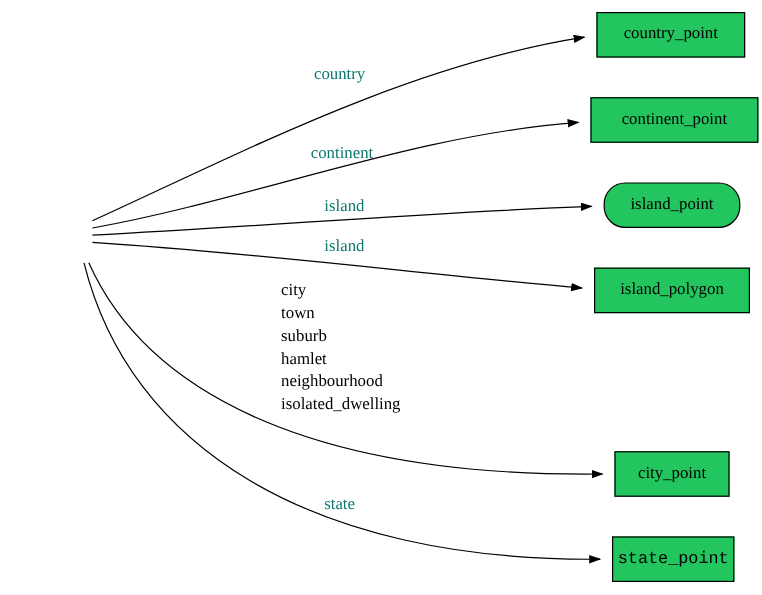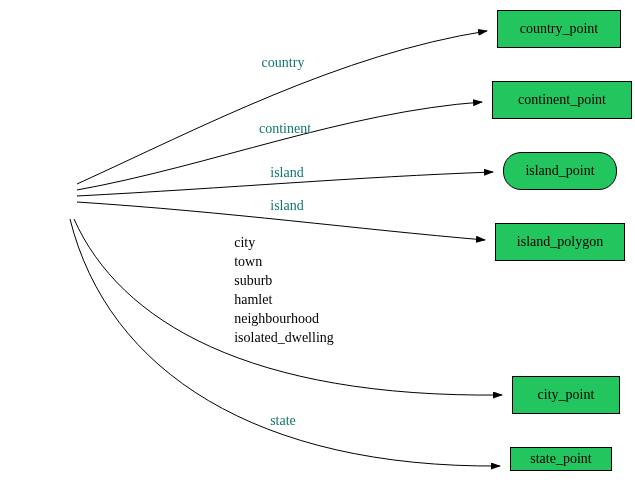--- a/index.html
+++ b/index.html
@@ -80,25 +80,25 @@
   </div>
 
   <div class="node" style="left:503px;top:152px;width:114px;height:38px;border-radius:18px;">
     <span>island_point</span>
   </div>
 
   <div class="node" style="left:495px;top:223px;width:130px;height:38px;justify-content:center;">
     <span>island_polygon</span>
   </div>
 
-  <div class="node" style="left:512px;top:376px;width:108px;height:38px;">
+  <div class="node" style="left:512px;top:376px;width:96px;height:38px;">
     <span>city_point</span>
   </div>
 
-  <div class="node" style="left:510px;top:447px;width:102px;height:24px;">
+  <div class="node" style="left:510px;top:447px;width:102px;height:38px;font-family:Liberation Mono, monospace;">
     <span>state_point</span>
   </div>
 
   <div class="edge-label" style="left:283px;top:63px;">country</div>
 
   <div class="edge-label" style="left:285px;top:129px;">continent</div>
 
   <div class="edge-label" style="left:287px;top:173px;">island</div>
 
   <div class="edge-label" style="left:287px;top:206px;">island</div>

